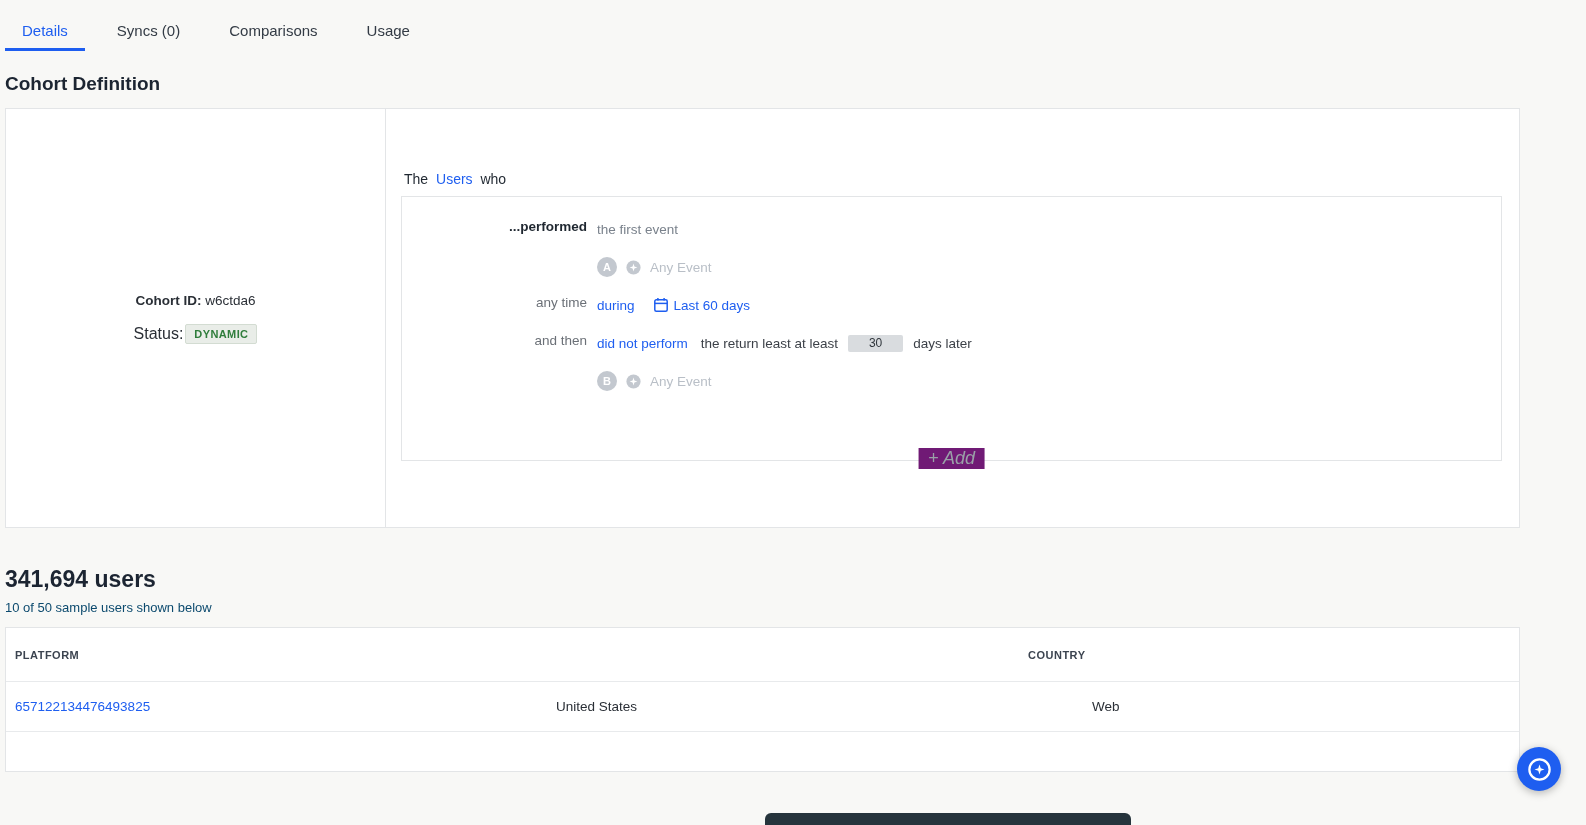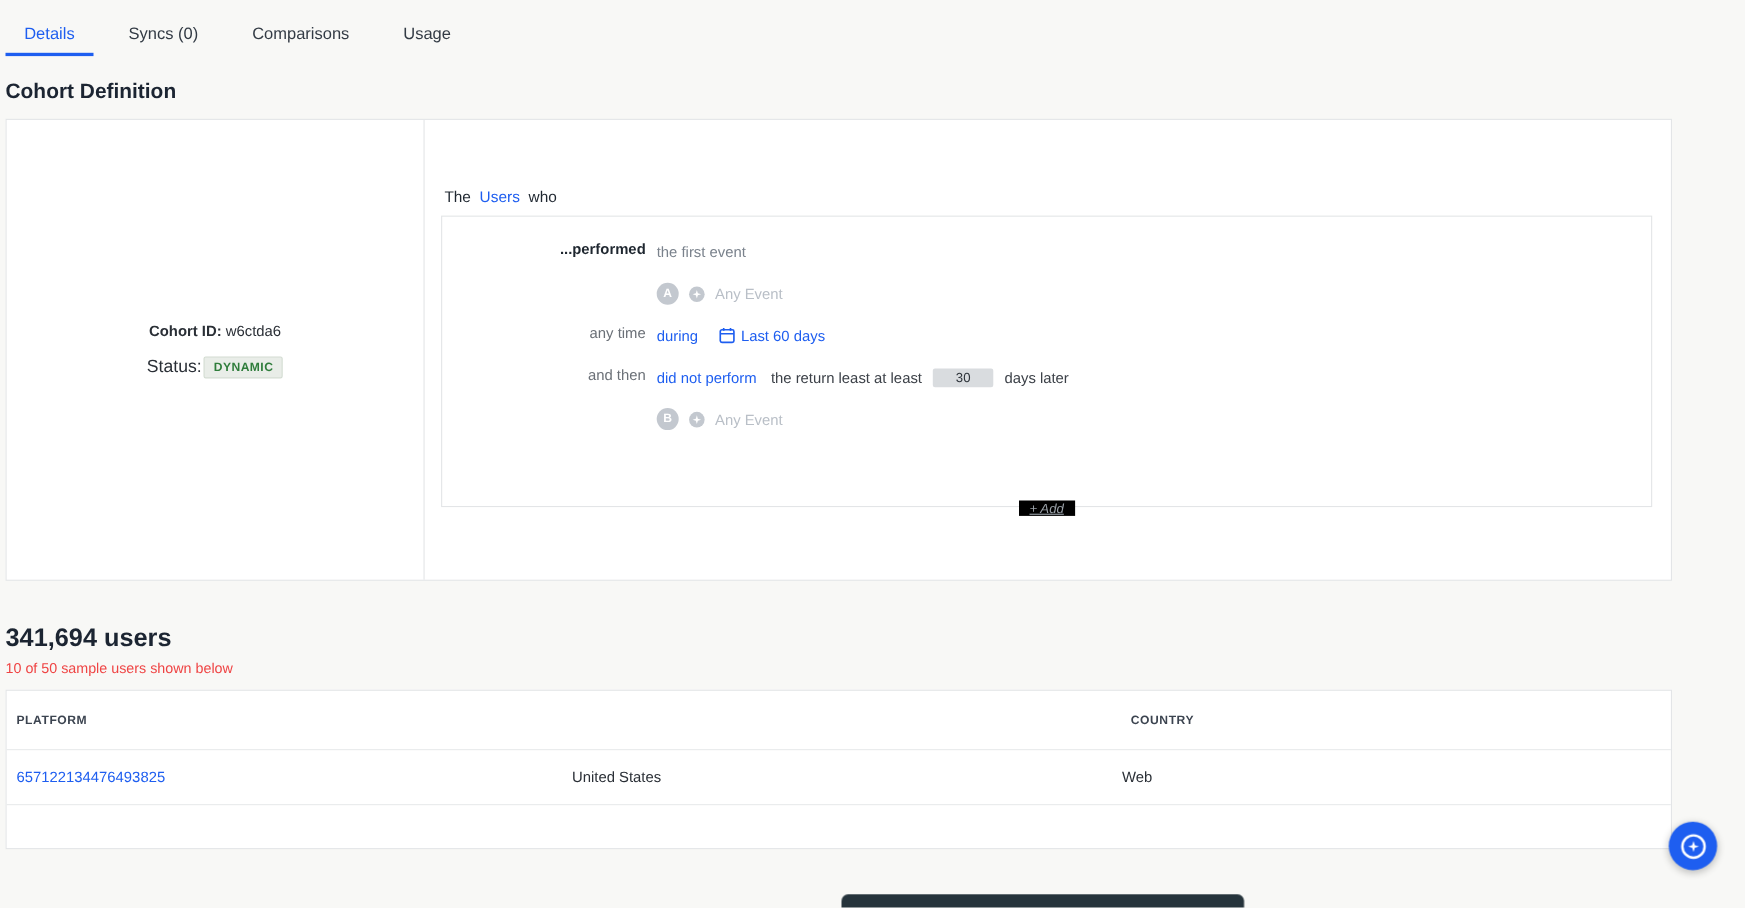--- a/index.html
+++ b/index.html
@@ -66,35 +66,35 @@
   .cal-icon { display: inline-flex; margin-left: 18px; margin-right: 5px; }
   .days-input {
     width: 55px; height: 17px; margin-left: 10px; margin-right: 10px;
     background: #d9dcdf; border: none; border-radius: 2px;
     text-align: center; font-size: 12px; color: #2f353b;
     font-family: "Liberation Sans", "DejaVu Sans", sans-serif;
   }
   .gap13 { margin-left: 13px; }
   .add-pill {
     position: absolute; bottom: -9px; left: 50%; transform: translateX(-50%);
-    background: #000000; padding: 0 10px; font-size: 12px; font-style: italic;
-    color: #9aa1a8; cursor: pointer; text-decoration: underline;
+    background: #701a75; padding: 0 10px; font-size: 18px; font-style: italic;
+    color: #9aa1a8; cursor: pointer;
   }
 
   
   .results { margin-top: 38px; }
   .user-count { font-size: 23px; font-weight: 700; color: #1c2532; }
-  .sample-note { margin-top: 7px; font-size: 13px; color: #ef4444; }
+  .sample-note { margin-top: 7px; font-size: 13px; color: #0c4a6e; }
 
   
   .table-card { margin-top: 12px; background: #fff; border: 1px solid #e3e5e7; }
   .t-header, .t-row { display: flex; align-items: center; }
   .t-header { height: 53px; }
   .t-header .col { font-size: 11px; font-weight: 700; letter-spacing: 0.5px; color: #3c4450; }
-  .t-row { height: 50px; border-top: 1px solid #e8eaec; font-size: 13.5px; color: #2a2f36; }
+  .t-row { height: 50px; border-top: 1px solid #e8eaec; font-size: 13.5px; color: #2a2f36; gap: 36px; }
   .t-row.partial { height: 40px; }
   .col { padding-left: 9px; }
   .c1 { width: 505px; }
   .c2 { width: 500px; }
   .c3 { flex: 1; }
 
   
   .fab {
     position: fixed; right: 25px; bottom: 34px;
     width: 44px; height: 44px; border-radius: 50%;

